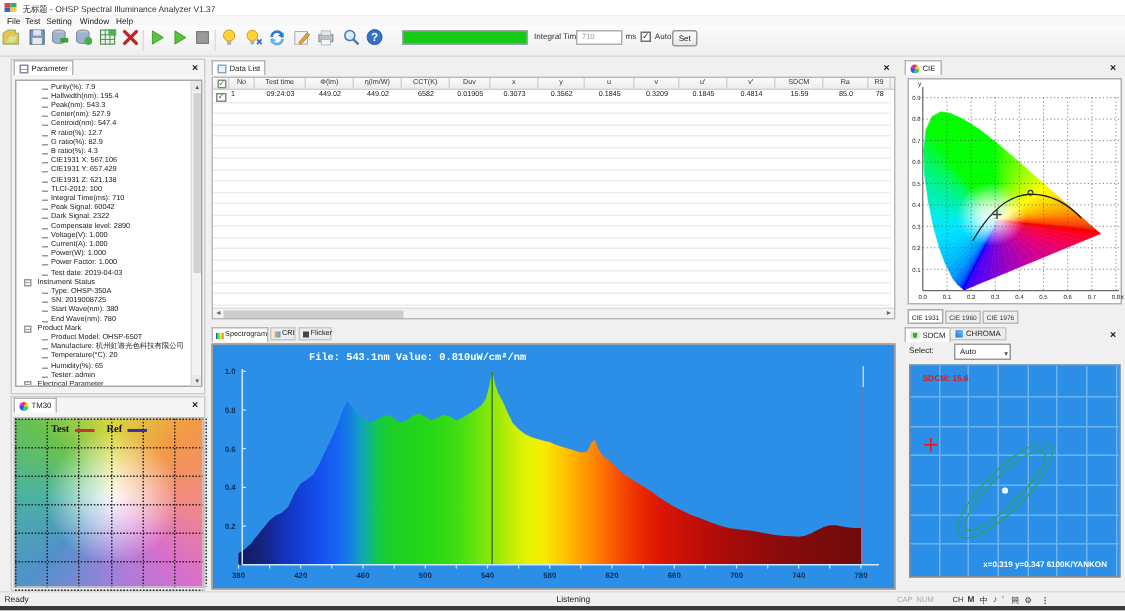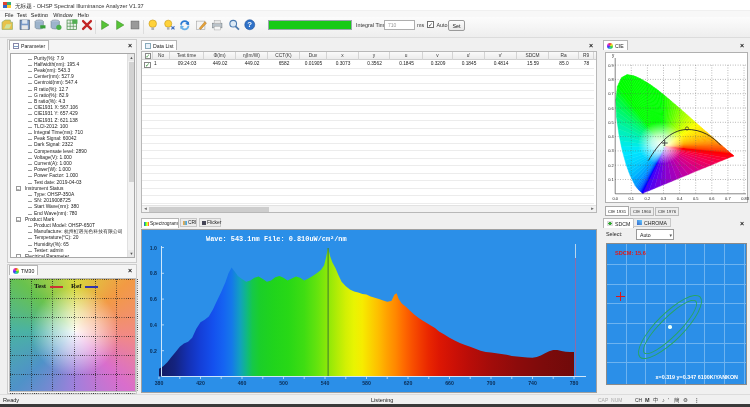--- a/index.html
+++ b/index.html
@@ -357,21 +357,21 @@
   </div>
 <div class="tab ina" style="left:180px;top:218px;width:17px;padding:0 2px;">
   <span style="display:inline-block;width:4px;height:4px;margin-right:1px;background:linear-gradient(90deg,#fa3,#3af);flex:none;"></span>
     <span style="font-size:4.9px;">CRI</span>
   </div>
 <div class="tab ina" style="left:199px;top:218px;width:22px;padding:0 2px;">
   <span style="display:inline-block;width:4px;height:4px;margin-right:1px;background:#445;flex:none;"></span>
     <span style="font-size:4.9px;">Flicker</span>
   </div>
 <div class="abs" style="left:141px;top:229px;width:456px;height:164px;background:#2b8fe8;border:1px solid #a0a0a0;">
-  <div class="abs" style="left:64px;top:4.5px;font-family:'Liberation Mono',monospace;font-weight:bold;font-size:6.9px;color:#fff;">Wave: 543.1nm File: 0.810uW/cm²/nm</div>
+  <div class="abs" style="left:64px;top:4.5px;font-family:'Liberation Mono',monospace;font-weight:bold;font-size:6.9px;color:#fff;">File: 543.1nm Value: 0.810uW/cm²/nm</div>
 </div>
 <svg width="750" height="407" style="position:absolute;left:0;top:0;" xmlns="http://www.w3.org/2000/svg">
 <defs>
       <linearGradient id="rb" x1="159.0" x2="574.0" y1="0" y2="0" gradientUnits="userSpaceOnUse">
         <stop offset="0.0%" stop-color="#131a5e"></stop>
         <stop offset="3.8%" stop-color="#14237f"></stop>
         <stop offset="7.0%" stop-color="#1430b4"></stop>
         <stop offset="10.0%" stop-color="#143fd8"></stop>
         <stop offset="13.0%" stop-color="#1450ee"></stop>
         <stop offset="15.5%" stop-color="#1563f2"></stop>

